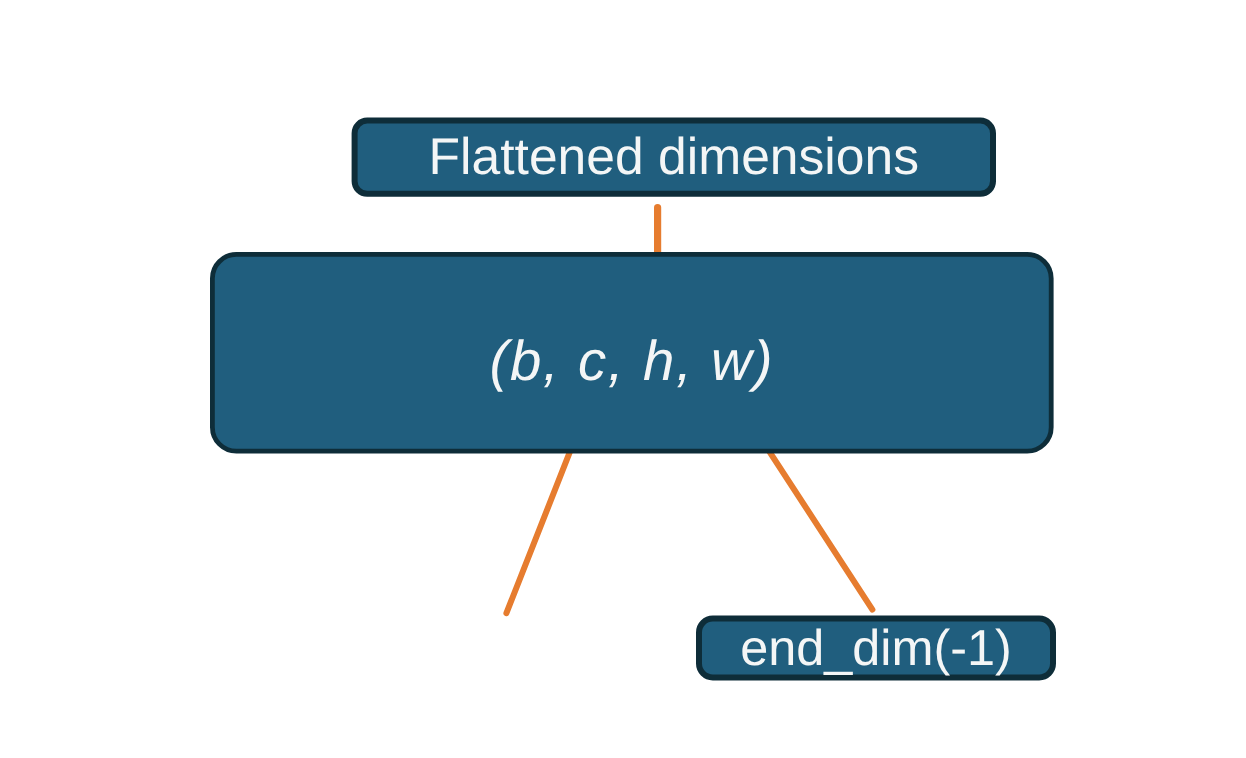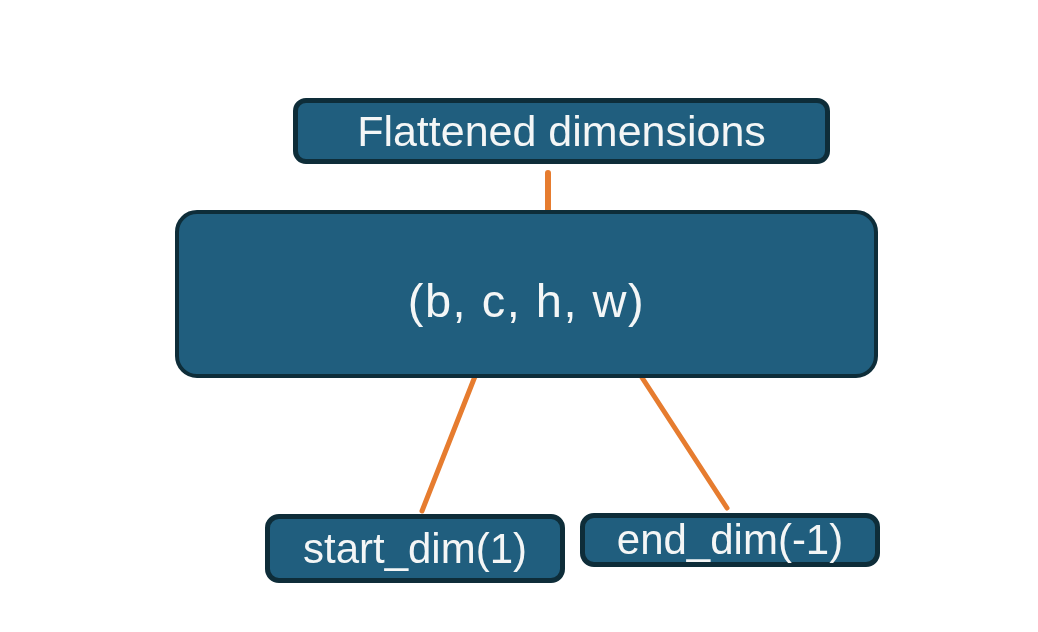--- a/index.html
+++ b/index.html
@@ -45,20 +45,21 @@
   .box-tensor {
     left: 175px;
     top: 210px;
     width: 703px;
     height: 168px;
     border-radius: 22px;
     border-width: 4px;
     font-size: 47px;
     letter-spacing: 1.5px;
     padding-top: 12px;
+    font-style: italic;
   }
   .box-start-dim {
     left: 265px;
     top: 514px;
     width: 300px;
     height: 69px;
     border-radius: 14px;
     font-size: 42px;
   }
   .box-end-dim {
@@ -103,21 +104,18 @@
   </svg>
 
   <div class="box box-flattened">
     <span>Flattened dimensions</span>
   </div>
 
   <div class="box box-tensor">
     <span>(b, c, h, w)</span>
   </div>
 
-  <div class="box box-start-dim">
-    <span>start_dim(1)</span>
-  </div>
 
   <div class="box box-end-dim">
     <span>end_dim(-1)</span>
   </div>
 
 </div>
 
 </body></html>

